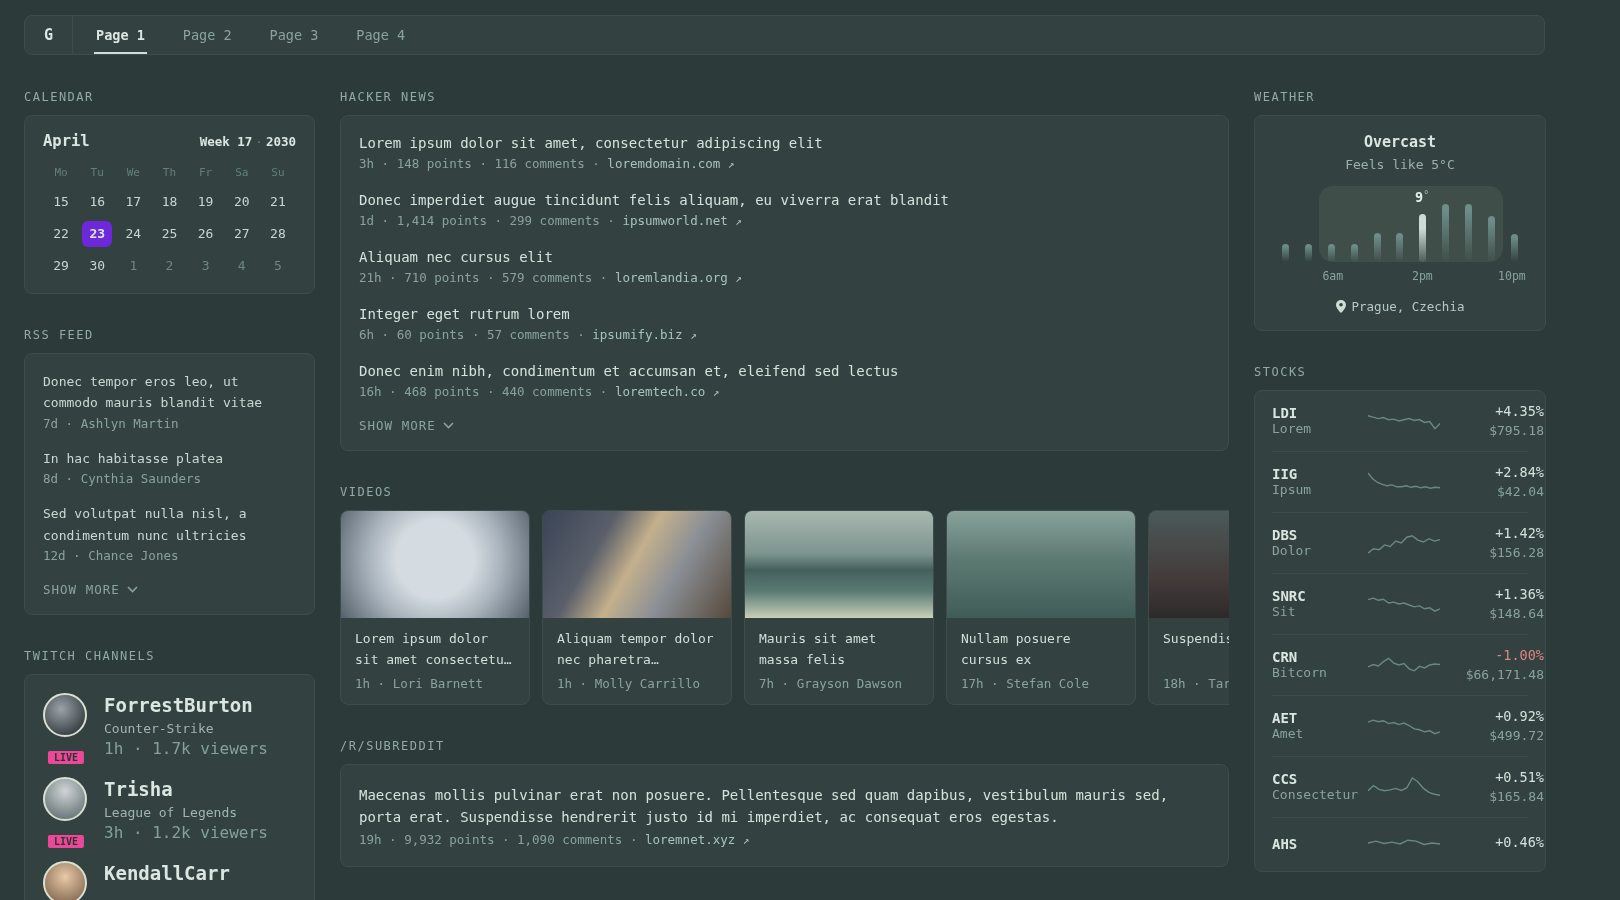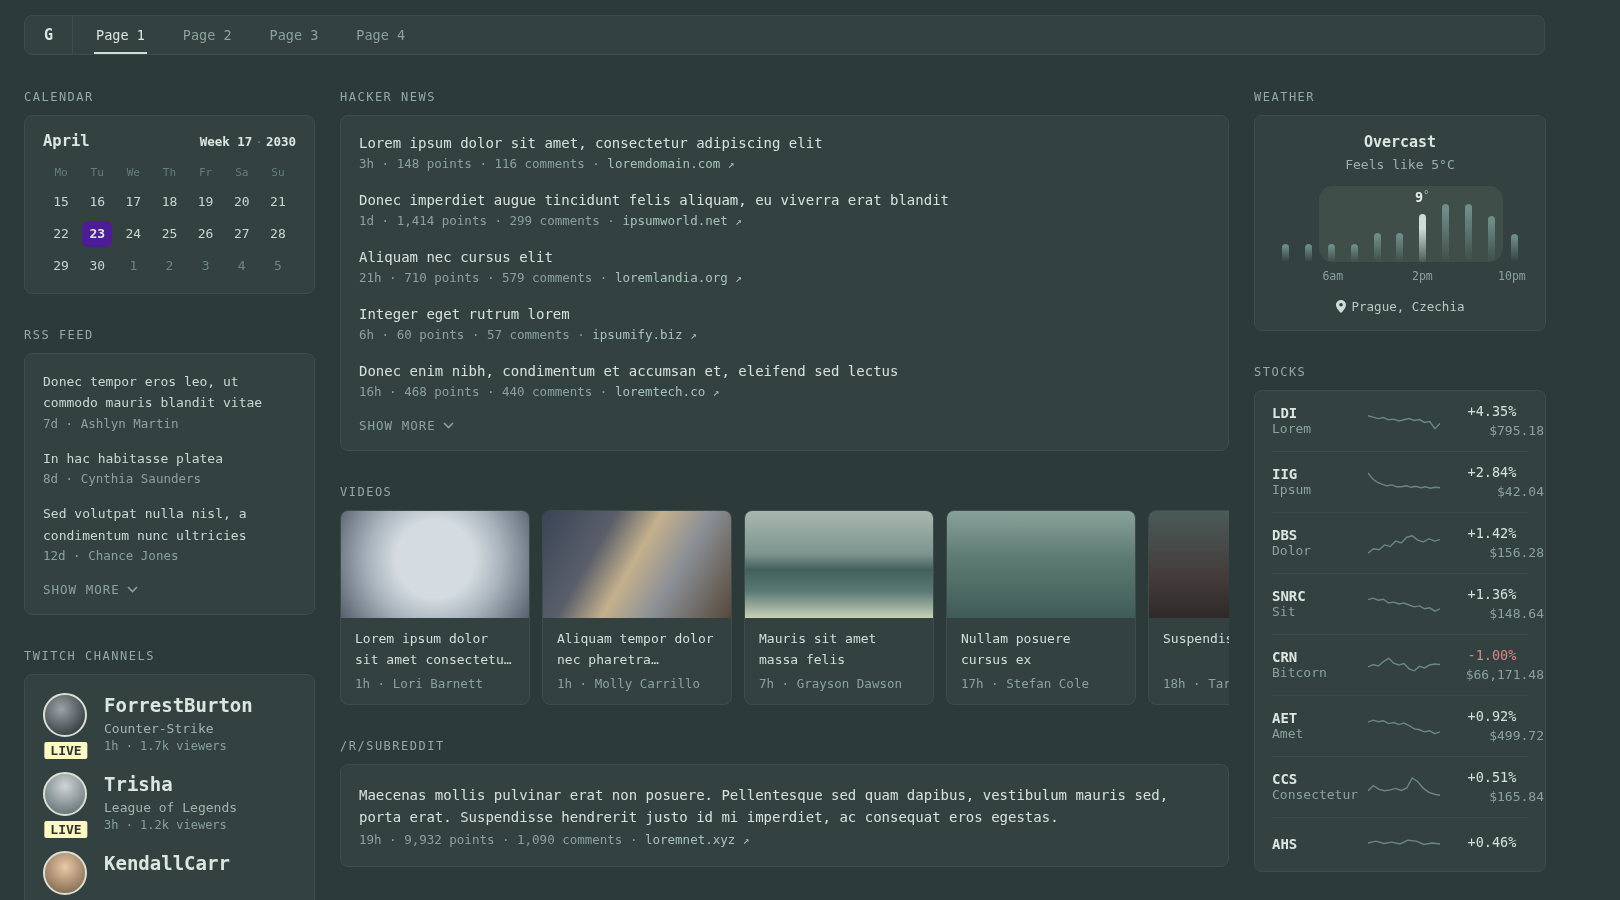--- a/index.html
+++ b/index.html
@@ -31,64 +31,64 @@
     margin-top:15px;height:40px;background:var(--card);
     border:1px solid var(--card-border);border-radius:8px;
     display:flex;align-items:stretch;overflow:hidden;
   }
   .logo{width:48px;display:flex;align-items:center;justify-content:center;
     border-right:1px solid var(--card-border);color:var(--text-hi);
     font-weight:bold;font-size:15px;}
   .tabs{display:flex;margin-left:4px;}
   .tab{position:relative;display:flex;align-items:center;padding:0 19px;
     color:var(--muted);font-size:13.5px;cursor:pointer;}
-  .tab.active{color:var(--text-hi);font-weight:normal;}
+  .tab.active{color:var(--text-hi);font-weight:bold;}
   .tab.active::after{content:"";position:absolute;left:17px;right:17px;bottom:0;
     height:2px;background:#cfded6;}
   
   .cols{display:grid;grid-template-columns:291px 889px 292px;gap:25px;margin-top:35px;}
   .sec-title{font-size:12px;letter-spacing:1.5px;color:#93aba4;margin-bottom:11px;}
   .card{background:var(--card);border:1px solid var(--card-border);border-radius:8px;}
   .section{margin-bottom:34px;}
   
   .cal{padding:16px 18px 14px;}
   .cal-head{display:flex;justify-content:space-between;align-items:baseline;gap:44px;}
   .cal-month{font-size:15.5px;font-weight:bold;color:var(--text-hi);}
   .cal-week{font-size:12.5px;color:var(--text-hi);font-weight:bold;}
   .cal-week .dot{color:var(--faint);font-weight:normal;padding:0 3px;}
   .cal-grid{display:grid;grid-template-columns:repeat(7,1fr);margin-top:16px;row-gap:6px;
     text-align:center;}
   .cal-wd{font-size:11px;color:var(--faint);padding-bottom:6px;}
   .cal-day{font-size:13px;color:var(--text-main);height:26px;line-height:26px;
     border-radius:6px;width:30px;justify-self:center;}
   .cal-day.muted{color:#6d8783;}
-  .cal-day.selected{background:#4c1d95;color:var(--text-hi);font-weight:bold;}
+  .cal-day.selected{background:#6d28d9;color:var(--text-hi);font-weight:bold;}
   
   .pad-card{padding:17px 18px;}
   .feed-item{margin-bottom:17px;cursor:pointer;}
   .feed-title{font-size:13px;line-height:1.65;color:#c9d8d1;}
   .feed-meta{font-size:12.5px;color:var(--muted);margin-top:2px;}
   .show-more{display:flex;align-items:center;gap:7px;font-size:12.5px;
     letter-spacing:1px;color:#8ba39d;cursor:pointer;margin-top:19px;}
   .chev{width:11px;height:7px;}
   .chev polyline{fill:none;stroke:#8ba39d;stroke-width:1.6;}
   
   .tw-card{padding:18px;}
   .tw-row{display:flex;gap:15px;margin-bottom:19px;cursor:pointer;}
   .tw-av-wrap{position:relative;width:46px;flex:0 0 46px;}
   .tw-av{width:44px;height:44px;border-radius:50%;border:2px solid #d9e0d2;}
   .tw-row.i0 .tw-av{background:radial-gradient(circle at 40% 35%,#9aa3a8,#3c4347 75%);}
   .tw-row.i1 .tw-av{background:radial-gradient(circle at 50% 30%,#cfd4d6,#6d7a7e 80%);}
   .tw-row.i2 .tw-av{background:radial-gradient(circle at 50% 35%,#e8c9a8,#8a6f55 80%);}
   .live{position:absolute;left:50%;transform:translateX(-50%);bottom:-8px;
-    background:#fef9c3;color:#29352f;font-size:13px;font-weight:bold;
+    background:#ec4899;color:#29352f;font-size:10px;font-weight:bold;
     padding:1px 6px;border-radius:4px;border:2px solid var(--card);}
   .tw-name{font-size:19px;font-weight:bold;color:var(--text-hi);line-height:1.3;}
   .tw-game{font-size:13px;color:#9fb5ae;margin-top:3px;}
-  .tw-meta{font-size:12px;color:#85a09a;margin-top:3px;}
+  .tw-meta{font-size:16px;color:#85a09a;margin-top:3px;}
   
   .hn-item{margin-bottom:19px;cursor:pointer;}
   .hn-title{font-size:14px;color:#d6e1da;line-height:1.5;}
   .hn-meta{font-size:12.5px;color:var(--muted);margin-top:2px;}
   .hn-meta .domain{color:var(--link);}
   .ext{font-size:11px;color:var(--link);}
   
   .carousel{display:flex;gap:12px;overflow:hidden;width:100%;}
   .video-card{flex:0 0 190px;background:var(--card);border:1px solid var(--card-border);
     border-radius:8px;overflow:hidden;cursor:pointer;}
@@ -128,21 +128,21 @@
   .pin{width:10px;height:13px;}
   
   .stocks-card{padding:0 17px;}
   .stock-row{display:grid;grid-template-columns:96px 1fr 104px;align-items:center;
     padding:12px 0 13px;border-bottom:1px solid var(--divider);cursor:pointer;}
   .stock-row:last-child{border-bottom:none;}
   .st-ticker{font-size:14px;font-weight:bold;color:var(--text-hi);}
   .st-name{font-size:13px;color:var(--muted);}
   .st-spark{width:72px;height:28px;justify-self:center;}
   .st-spark polyline{fill:none;stroke:var(--spark);stroke-width:1.4;opacity:0.9;}
-  .st-change{font-size:13.5px;color:#d5e0da;text-align:center;}
+  .st-change{font-size:13.5px;color:#d5e0da;text-align:right;}
   .st-change.neg{color:var(--red);}
   .st-price{font-size:13px;color:var(--muted);text-align:right;margin-top:4px;white-space:nowrap;}
 </style>
 </head>
 <body>
 
 <div class="wrap">
 
   <div class="topbar">
     <div class="logo">G</div>

